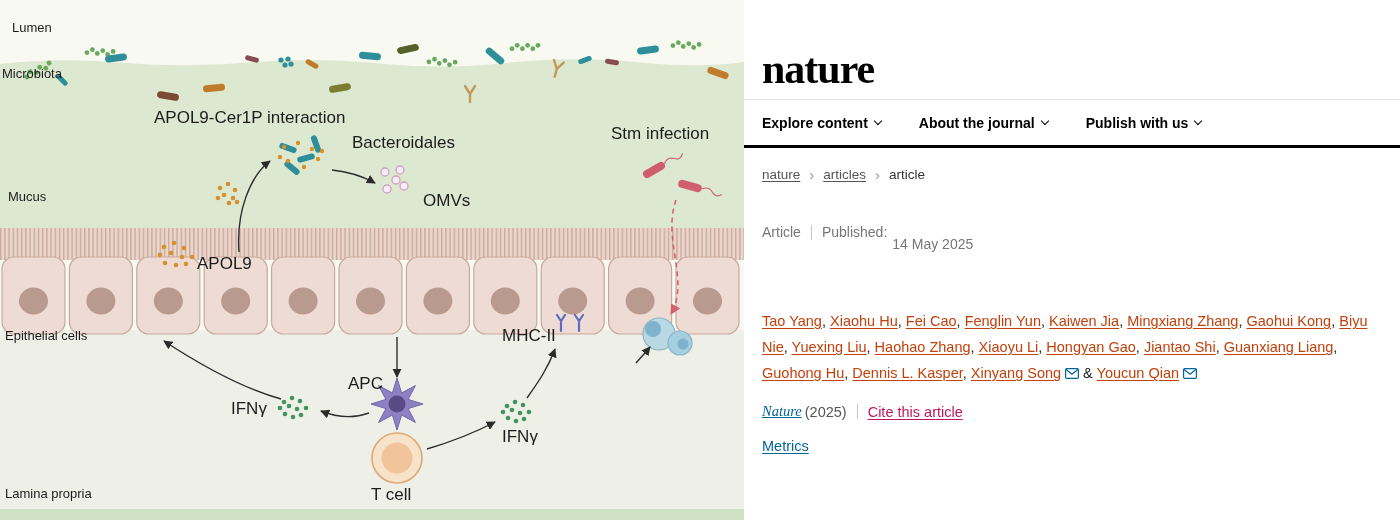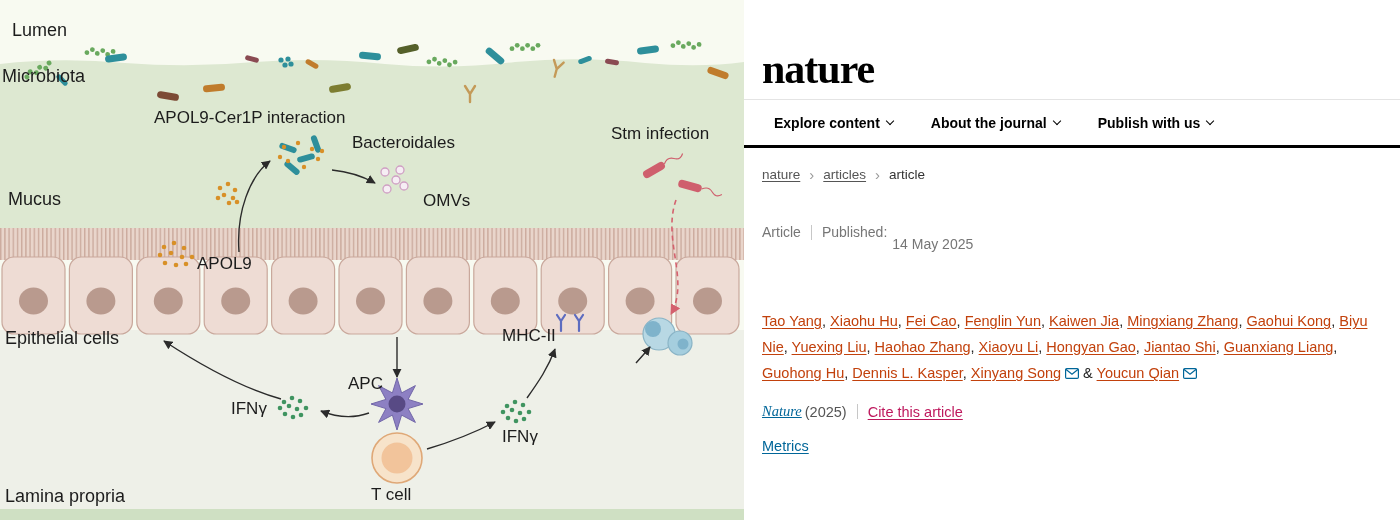--- a/index.html
+++ b/index.html
@@ -3,27 +3,27 @@
 <meta charset="utf-8">
 <style>
   *{margin:0;padding:0;box-sizing:border-box;}
   html,body{width:1400px;height:520px;overflow:hidden;}
   body{font-family:"Liberation Sans",sans-serif;background:#fff;position:relative;}
 
   
   .figure-panel{position:absolute;left:0;top:0;width:744px;height:520px;background:#f8faf1;}
   .fig-svg{position:absolute;left:0;top:0;}
   .dlabel{position:absolute;color:#1c1c1c;font-size:17px;white-space:nowrap;}
-  .dlabel.big{font-size:18px;}
+  .dlabel.big{font-size:13px;}
 
   
   .article-panel{position:absolute;left:744px;top:0;width:656px;height:404px;background:#fff;}
   .logo{position:absolute;left:18px;top:48px;font-family:"Liberation Serif",serif;font-weight:700;font-size:42px;line-height:1;letter-spacing:-1px;color:#000;cursor:pointer;}
   .thin-rule{position:absolute;left:0;top:99px;width:656px;height:1px;background:#e4e4e4;}
-  .nav{position:absolute;left:30px;top:100px;height:45px;display:flex;gap:38px;align-items:center;}
+  .nav{position:absolute;left:18px;top:100px;height:45px;display:flex;gap:38px;align-items:center;}
   .nav-item{font-size:14px;font-weight:700;color:#000;cursor:pointer;display:flex;align-items:center;}
   .chev{width:6px;height:6px;border-right:1.8px solid #000;border-bottom:1.8px solid #000;transform:rotate(45deg);display:inline-block;margin-left:7px;margin-top:-4px;}
   .black-rule{position:absolute;left:0;top:145px;width:656px;height:3px;background:#000;}
   .breadcrumb{position:absolute;left:18px;top:166px;font-size:13.5px;color:#555;display:flex;align-items:center;}
   .crumb-link{color:#555;text-decoration:underline;text-underline-offset:2px;cursor:pointer;}
   .crumb-sep{margin:0 9px;color:#999;font-size:15px;}
   .crumb-current{color:#333;}
   .meta{position:absolute;left:18px;top:212px;font-size:14px;color:#767676;display:flex;align-items:center;}
   .vbar{display:inline-block;width:1px;height:15px;background:#c7c7c7;margin:0 10px;}
   .pub-date{margin-left:5px;margin-top:24px;}

